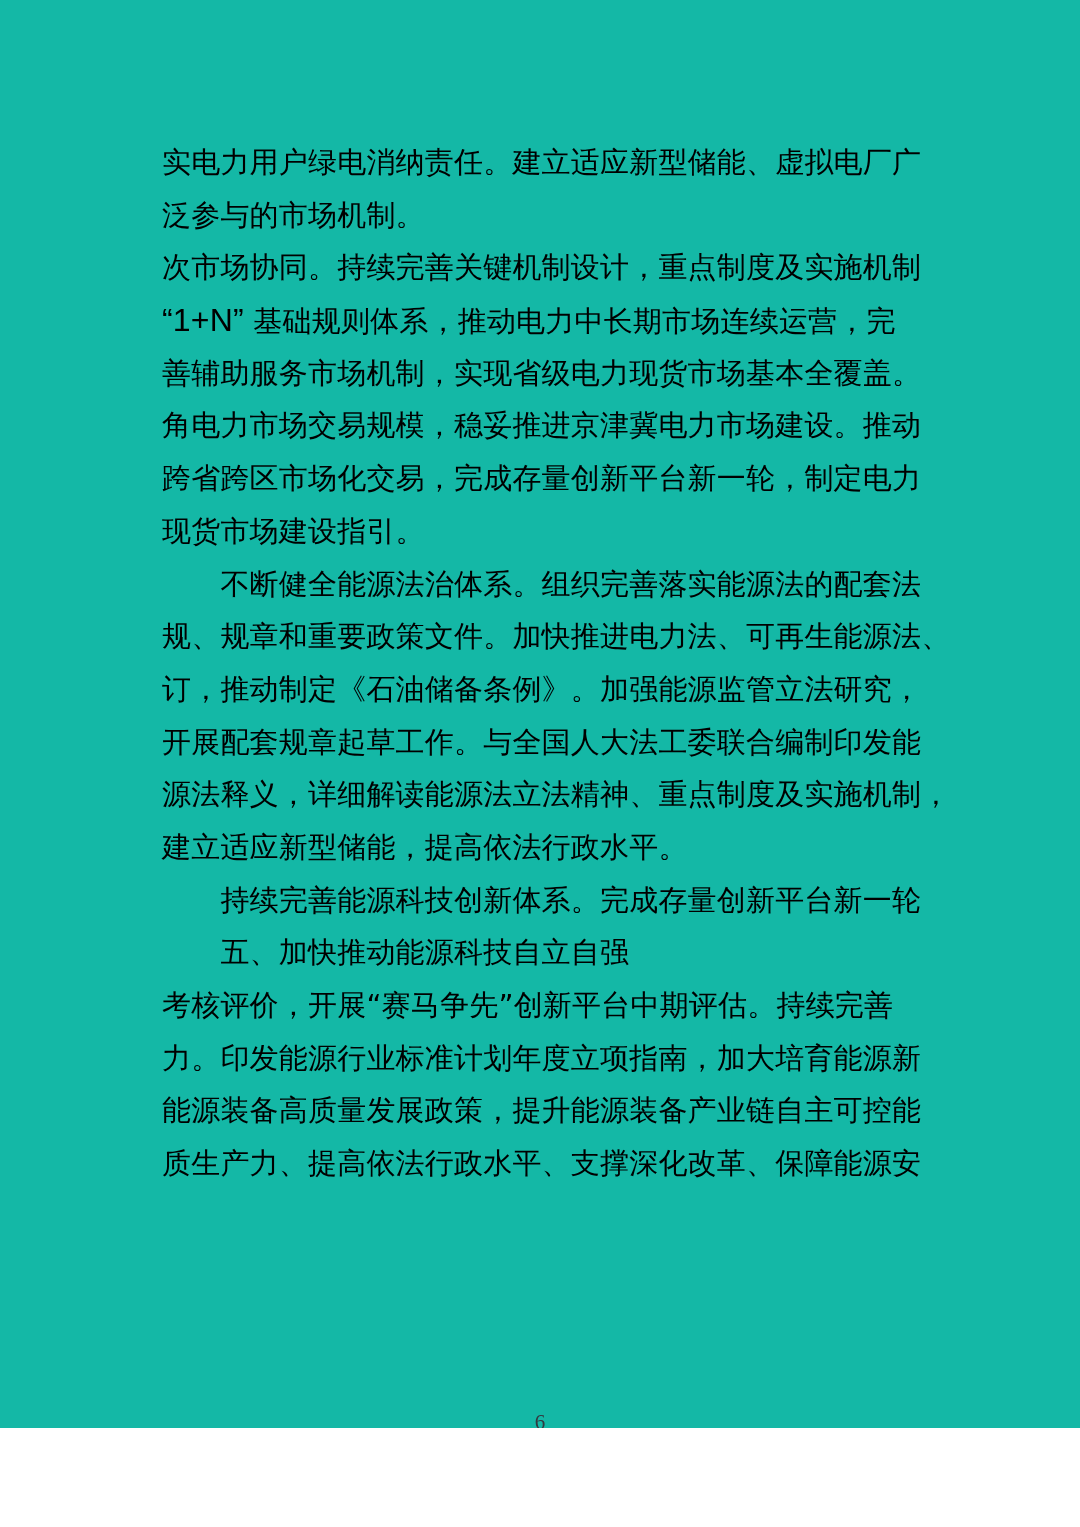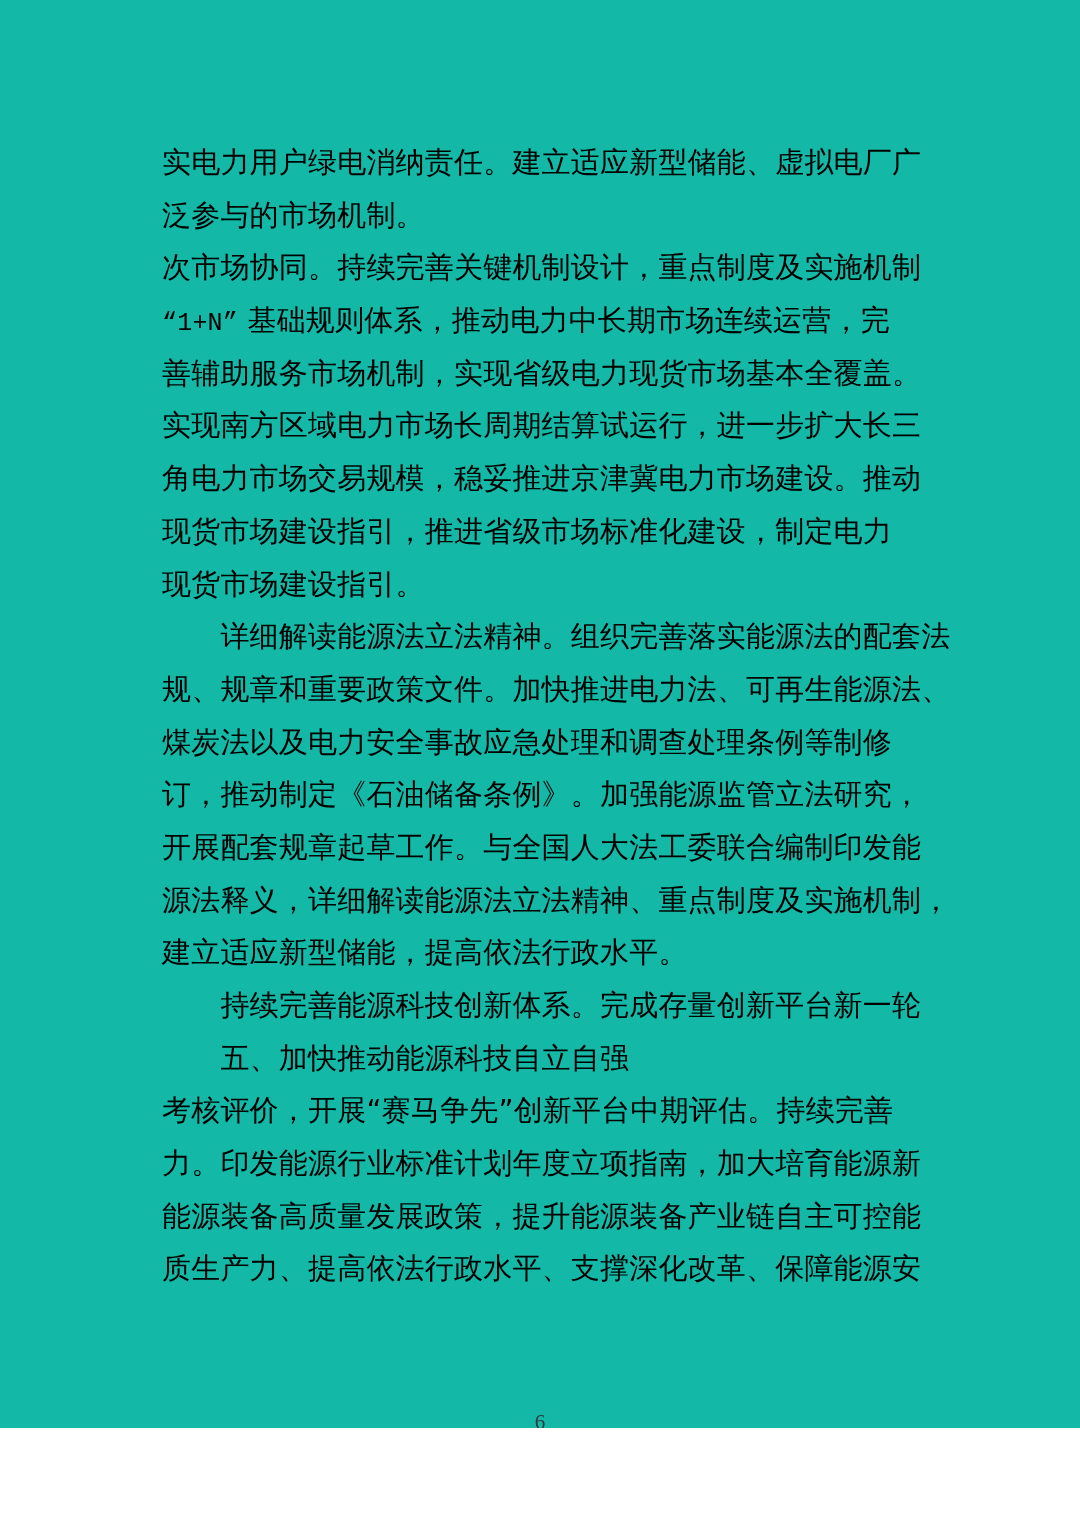--- a/index.html
+++ b/index.html
@@ -24,22 +24,22 @@
   }
   .line {
     font-size: 29px;
     line-height: 52.7px;
     height: 52.7px;
     color: #000000;
     white-space: pre;
     letter-spacing: 0.2px;
   }
   .serif {
-    font-family: Liberation Mono, monospace;
-    font-size: 25px;
+    font-family: Liberation Sans, sans-serif;
+    font-size: 32px;
   }
   .page-number {
     position: absolute;
     top: 1410px;
     left: 0;
     width: 1080px;
     text-align: center;
     font-size: 21px;
     line-height: 24px;
     color: #333940;
@@ -50,27 +50,25 @@
 <body>
 
 <div class="page">
 
   <div class="text-block">
     <div class="line">实电力用户绿电消纳责任。建立适应新型储能、虚拟电厂广</div>
     <div class="line">泛参与的市场机制。</div>
     <div class="line">次市场协同。持续完善关键机制设计，重点制度及实施机制</div>
     <div class="line"><span class="serif">“1+N”</span><span> 基础规则体系，推动电力中长期市场连续运营，完</span></div>
     <div class="line">善辅助服务市场机制，实现省级电力现货市场基本全覆盖。</div>
-    <div class="line">实现南方区域电力市场长周期结算试运行，进一步扩大长三</div>
     <div class="line">角电力市场交易规模，稳妥推进京津冀电力市场建设。推动</div>
-    <div class="line">现货市场建设指引，推进省级市场标准化建设，制定电力</div>
+    <div class="line">跨省跨区市场化交易，完成存量创新平台新一轮，制定电力</div>
     <div class="line">现货市场建设指引。</div>
-    <div class="line">　　详细解读能源法立法精神。组织完善落实能源法的配套法</div>
+    <div class="line">　　不断健全能源法治体系。组织完善落实能源法的配套法</div>
     <div class="line">规、规章和重要政策文件。加快推进电力法、可再生能源法、</div>
-    <div class="line">煤炭法以及电力安全事故应急处理和调查处理条例等制修</div>
     <div class="line">订，推动制定《石油储备条例》。加强能源监管立法研究，</div>
     <div class="line">开展配套规章起草工作。与全国人大法工委联合编制印发能</div>
     <div class="line">源法释义，详细解读能源法立法精神、重点制度及实施机制，</div>
     <div class="line">建立适应新型储能，提高依法行政水平。</div>
     <div class="line">　　持续完善能源科技创新体系。完成存量创新平台新一轮</div>
     <div class="line">　　五、加快推动能源科技自立自强</div>
     <div class="line">考核评价，开展“赛马争先”创新平台中期评估。持续完善</div>
     <div class="line">力。印发能源行业标准计划年度立项指南，加大培育能源新</div>
     <div class="line">能源装备高质量发展政策，提升能源装备产业链自主可控能</div>
     <div class="line">质生产力、提高依法行政水平、支撑深化改革、保障能源安</div>

